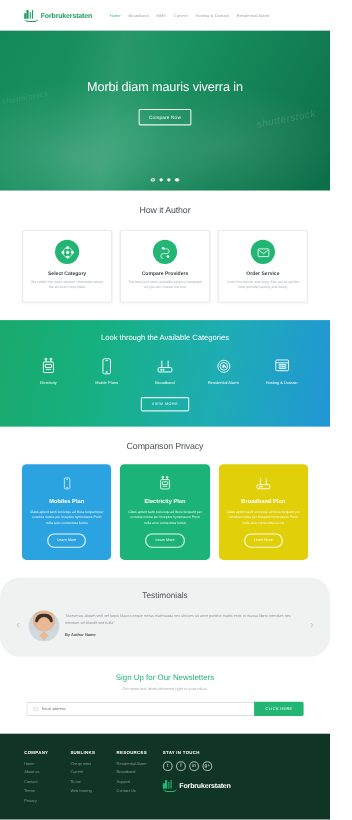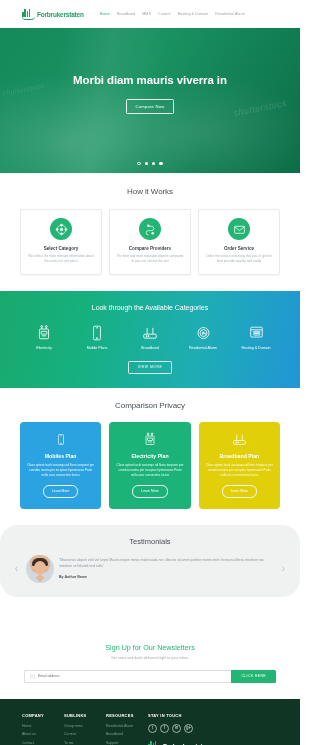--- a/index.html
+++ b/index.html
@@ -68,21 +68,21 @@
     font-size: 9px; color: rgba(255,255,255,0.14);
     transform: rotate(-11deg); letter-spacing: 0.5px; font-style: italic;
   }
   .hero-wm2 {
     position: absolute; left: 2px; top: 40%;
     font-size: 7px; color: rgba(255,255,255,0.10);
     transform: rotate(-11deg); letter-spacing: 0.4px; font-style: italic;
   }
   .hero-inner { position: relative; text-align: center; padding-bottom: 14px; }
   .hero-title {
-    font-size: 11.5px; color: #ffffff; font-weight: bold;
+    font-size: 11.5px; color: #ffffff; font-weight: normal;
     line-height: 1.32; letter-spacing: -0.1px;
   }
   .hero-title .l2 { font-size: 9.2px; display: block; }
   .hero-btn {
     display: inline-block; margin-top: 10px;
     border: 0.8px solid rgba(255,255,255,0.9);
     color: #fff; font-size: 4.2px; letter-spacing: 0.2px;
     padding: 4px 9px; border-radius: 1.5px; background: transparent;
     cursor: pointer;
   }
@@ -167,21 +167,21 @@
   }
   .avatar .hair { position: absolute; left: 6px; top: 3px; width: 16px; height: 8px; border-radius: 8px 8px 2px 2px; background: #3c2f26; }
   .avatar .face { position: absolute; left: 8px; top: 6px; width: 12px; height: 13px; border-radius: 50% 50% 45% 45%; background: #e8b994; }
   .avatar .shirt { position: absolute; left: 2px; bottom: 0; width: 24px; height: 9px; border-radius: 8px 8px 0 0; background: #cfd9e0; }
   .avatar .collar { position: absolute; left: 11px; bottom: 2px; width: 6px; height: 6px; background: #e8b994; transform: rotate(45deg); }
   .quote { flex: 1; }
   .quote p { font-size: 3.4px; color: #8f979c; line-height: 1.75; }
   .quote .author { font-size: 3.6px; color: #4a5156; font-weight: bold; margin-top: 5px; }
 
   
-  .news { background: #fff; padding: 14px 24px 16px; text-align: center; margin-top: 32px; }
+  .news { background: #fff; padding: 14px 24px 16px; text-align: center; }
   .news h2 { font-size: 7.2px; color: #22b573; font-weight: normal; }
   .news p { font-size: 3.6px; color: #a4abaf; margin-top: 4px; }
   .news-form { display: flex; margin-top: 10px; }
   .news-input {
     flex: 1; border: 0.5px solid #dde0e2; border-right: none;
     border-radius: 1.5px 0 0 1.5px; background: #fff;
     display: flex; align-items: center; gap: 3px; padding: 0 5px; height: 13px;
   }
   .news-input input {
     border: none; outline: none; font-size: 3.4px; color: #9aa1a6;
@@ -258,21 +258,21 @@
     </div>
     <div class="hero-dots">
       <span class="active"></span>
       <span></span>
       <span></span>
       <span></span>
     </div>
   </div>
 
   <div class="how">
-    <h2 class="sec-title">How it Works</h2>
+    <h2 class="sec-title">How it Author</h2>
     <div class="how-cards">
 
       <div class="how-card">
         <div class="circ">
           <svg width="13" height="13" viewBox="0 0 24 24" fill="none" stroke="#fff" stroke-width="1.3">
             <circle cx="12" cy="12" r="8"></circle>
             <circle cx="12" cy="4" r="1.9" fill="#fff"></circle>
             <circle cx="12" cy="20" r="1.9" fill="#fff"></circle>
             <circle cx="4" cy="12" r="1.9" fill="#fff"></circle>
             <circle cx="20" cy="12" r="1.9" fill="#fff"></circle>

